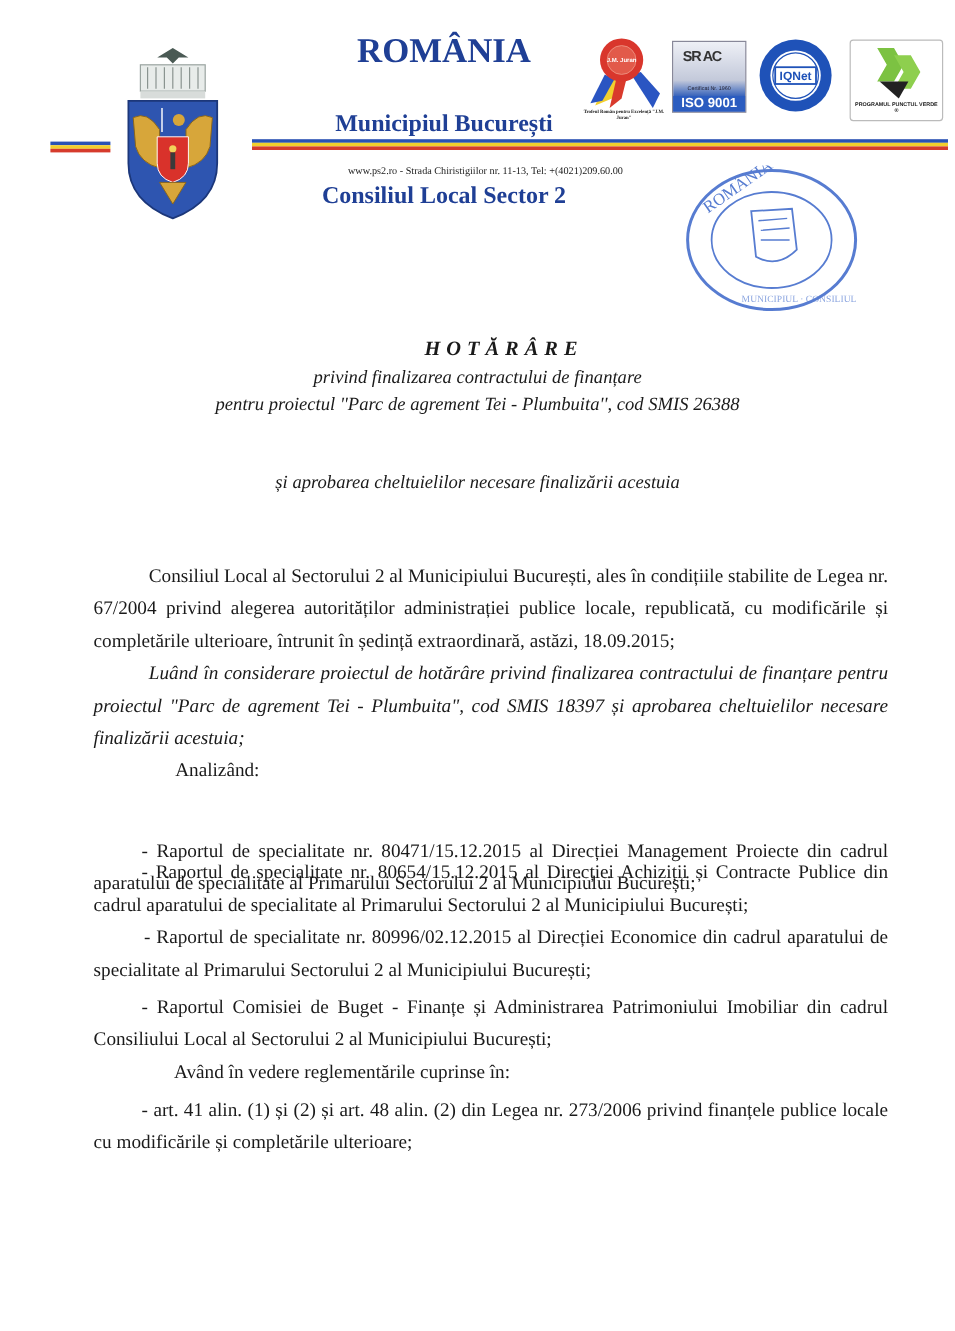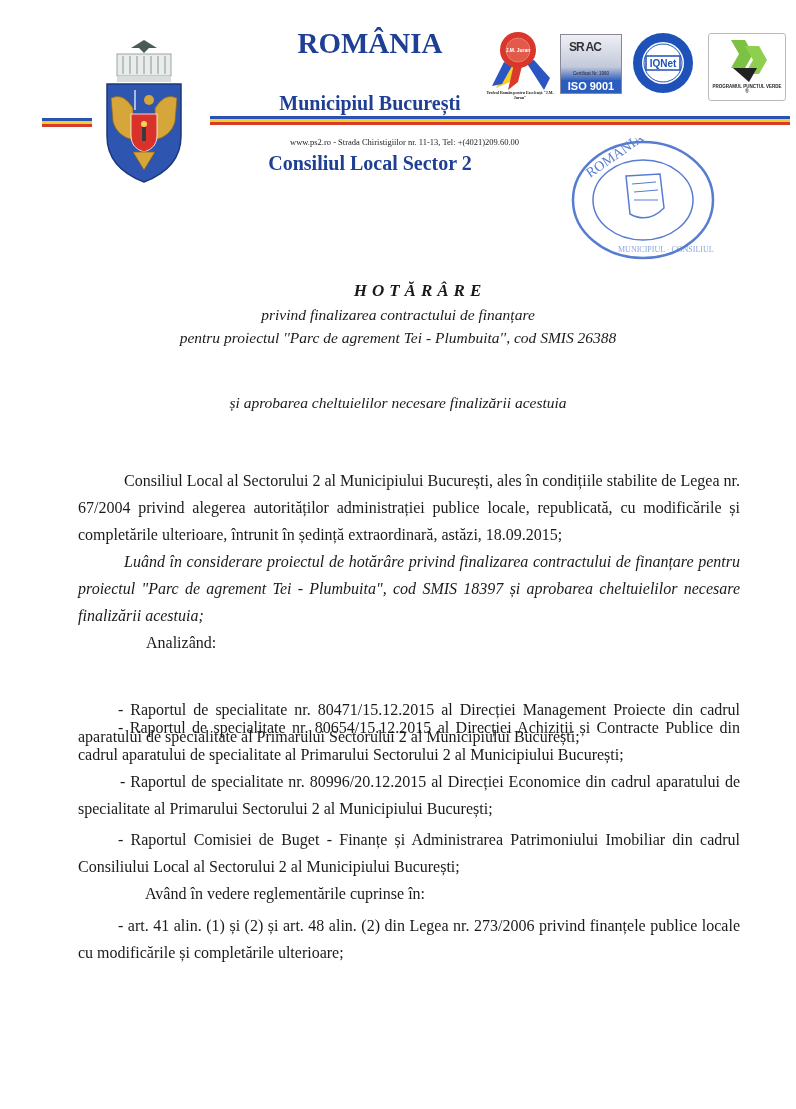--- a/index.html
+++ b/index.html
@@ -154,17 +154,17 @@
 <div class="abs subtitle" style="top:306px;">privind finalizarea contractului de finanțare</div>
 <div class="abs subtitle" style="top:329px;">pentru proiectul ''Parc de agrement Tei - Plumbuita'', cod SMIS 26388</div>
 <div class="abs subtitle" style="top:351px;margin-top:43px;">și aprobarea cheltuielilor necesare finalizării acestuia</div>
 
 <div class="abs para indent" style="top:467px;">Consiliul Local al Sectorului 2 al Municipiului București, ales în condițiile stabilite de Legea nr. 67/2004 privind alegerea autorităților administrației publice locale, republicată, cu modificările și completările ulterioare, întrunit în ședință extraordinară, astăzi, 18.09.2015;</div>
 <div class="abs para indent italic" style="top:548px;">Luând în considerare proiectul de hotărâre privind finalizarea contractului de finanțare pentru proiectul "Parc de agrement Tei - Plumbuita", cod SMIS 18397 și aprobarea cheltuielilor necesare finalizării acestuia;</div>
 <div class="abs line" style="top:629px; left:146px;">Analizând:</div>
 
 <div class="abs para" style="top:696px; text-indent:40px;">- Raportul de specialitate nr. 80471/15.12.2015 al Direcției Management Proiecte din cadrul aparatului de specialitate al Primarului Sectorului 2 al Municipiului București;</div>
 <div class="abs para" style="top:714px; text-indent:40px;">- Raportul de specialitate nr. 80654/15.12.2015 al Direcției Achiziții și Contracte Publice din cadrul aparatului de specialitate al Primarului Sectorului 2 al Municipiului București;</div>
-<div class="abs para" style="top:768px; text-indent:42px;">- Raportul de specialitate nr. 80996/20.12.2015 al Direcției Economice din cadrul aparatului de specialitate al Primarului Sectorului 2 al Municipiului București;</div>
+<div class="abs para" style="top:768px; text-indent:42px;">- Raportul de specialitate nr. 80996/02.12.2015 al Direcției Economice din cadrul aparatului de specialitate al Primarului Sectorului 2 al Municipiului București;</div>
 <div class="abs para" style="top:826px; text-indent:40px;">- Raportul Comisiei de Buget - Finanțe și Administrarea Patrimoniului Imobiliar din cadrul Consiliului Local al Sectorului 2 al Municipiului București;</div>
 
 <div class="abs line" style="top:880px; left:145px;">Având în vedere reglementările cuprinse în:</div>
 <div class="abs para" style="top:912px; text-indent:40px;">- art. 41 alin. (1) și (2) și art. 48 alin. (2) din Legea nr. 273/2006 privind finanțele publice locale cu modificările și completările ulterioare;</div>
 
 </body></html>

